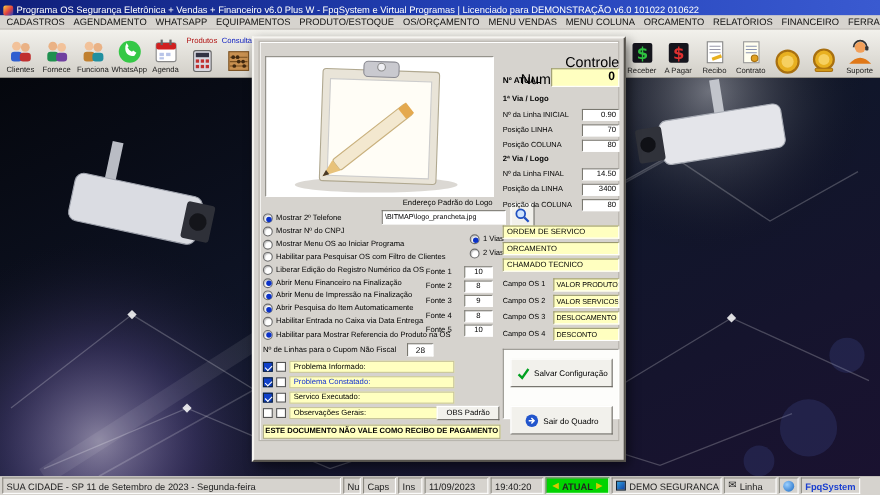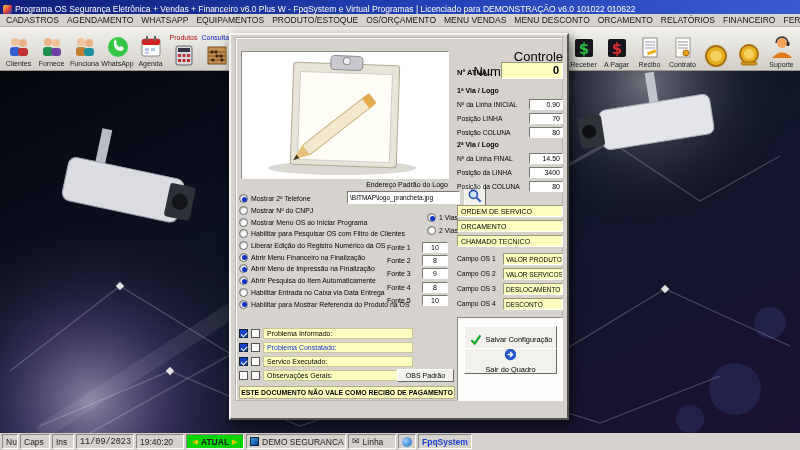--- a/index.html
+++ b/index.html
@@ -105,21 +105,21 @@
   .nc-atual-value { position:absolute; left:44px; top:27px; width:62px; height:17px; font-size:11px; font-weight:bold;
     text-align:right; padding-right:3px; line-height:15px; }
   .nc-sub { position:absolute; left:0; font-size:7px; font-weight:bold; }
   .nc-row { position:absolute; left:0; width:106px; height:12px; }
   .nc-row .nlabel { position:absolute; left:0; top:2px; font-size:6.7px; white-space:nowrap; }
   .nc-row .nbox { position:absolute; right:0; top:0; width:34px; height:11px; text-align:right; padding-right:2px; font-size:7px; line-height:10px; }
   .doc-field { position:absolute; left:0; width:106px; height:12px; font-size:7px; line-height:11px; padding-left:3px; }
   .campo-row { position:absolute; left:0; width:106px; height:12px; }
   .campo-row .clabel { position:absolute; left:0; top:2px; font-size:6.7px; white-space:nowrap; }
   .campo-row .cbox { position:absolute; right:0; top:0; width:60px; height:12px; font-size:6.5px; line-height:11px; padding-left:2px; white-space:nowrap; overflow:hidden; }
-  .btn-panel { position:absolute; left:0; top:282px; width:106px; height:84px; background:#fdfdfb;
+  .btn-panel { position:absolute; left:0; top:282px; width:106px; height:64px; background:#fdfdfb;
     border:1px solid; border-color:#8a8880 #fff #fff #8a8880; }
   .big-btn { position:absolute; left:6px; width:93px; height:26px; display:flex; align-items:center; justify-content:center;
     gap:4px; font-size:7.4px; }
   .big-btn svg { width:13px; height:13px; flex:none; }
 </style>
 </head>
 <body>
 
 <div class="screen">
 
@@ -129,21 +129,21 @@
   </div>
 
   <div class="menubar">
     <span class="mi">CADASTROS</span>
     <span class="mi">AGENDAMENTO</span>
     <span class="mi">WHATSAPP</span>
     <span class="mi">EQUIPAMENTOS</span>
     <span class="mi">PRODUTO/ESTOQUE</span>
     <span class="mi">OS/ORÇAMENTO</span>
     <span class="mi">MENU VENDAS</span>
-    <span class="mi">MENU DESCONTO</span>
+    <span class="mi">MENU COLUNA</span>
     <span class="mi">ORCAMENTO</span>
     <span class="mi">RELATÓRIOS</span>
     <span class="mi">FINANCEIRO</span>
     <span class="mi">FERRAMENTAS</span>
 
   </div>
 
   <div class="toolbar">
     <div class="tbtn">
       <svg viewBox="0 0 26 26">
@@ -443,20 +443,24 @@
         <div class="fonte-row">
             <span class="flabel">Fonte 4</span>
             <span class="fbox sunken">8</span>
           </div>
         <div class="fonte-row">
             <span class="flabel">Fonte 5</span>
             <span class="fbox sunken">10</span>
           </div>
       </div>
 
+      <div class="linhas-row">
+        <span class="llabel">Nº de Linhas para o Cupom Não Fiscal</span>
+        <span class="lbox sunken">28</span>
+      </div>
 
       <div class="chk-list">
         <div class="chk-row">
             <span class="cb on"></span>
             <span class="cb"></span>
             <span class="chk-label">Problema Informado:</span>
           </div>
         <div class="chk-row">
             <span class="cb on"></span>
             <span class="cb"></span>
@@ -531,37 +535,38 @@
             <span class="cbox yellow">DESCONTO</span>
           </div>
 
         <div class="btn-panel">
           <div class="big-btn raised" style="top:8px;">
             <svg viewBox="0 0 16 16">
                 <path d="M3 9 l4 4 7-10" stroke="#00a020" stroke-width="2.6" fill="none"></path>
               </svg>
             <span>Salvar Configuração</span>
           </div>
-          <div class="big-btn raised" style="top:30px;flex-direction:column;">
+          <div class="big-btn raised" style="top:51px;">
             <svg viewBox="0 0 16 16">
                 <circle cx="8" cy="8" r="7" fill="#2255cc"></circle>
                 <path d="M4.5 8 h5 M7.5 5 l3 3 -3 3" stroke="#fff" stroke-width="1.6" fill="none"></path>
               </svg>
             <span>Sair do Quadro</span>
           </div>
         </div>
       </div>
     </div>
   </div>
 
   <div class="statusbar">
+    <div class="seg" style="width:308px;">SUA CIDADE - SP 11 de Setembro de 2023 - Segunda-feira</div>
     <div class="seg" style="width:16px;">Num</div>
     <div class="seg" style="width:30px;">Caps</div>
     <div class="seg" style="width:22px;">Ins</div>
-    <div class="seg" style="width:58px;font-family:Liberation Mono, monospace;">11/09/2023</div>
+    <div class="seg" style="width:58px;">11/09/2023</div>
     <div class="seg" style="width:48px;">19:40:20</div>
     <div class="seg master" style="width:58px;">ATUAL</div>
     <div class="seg" style="width:100px;">
       <span class="mini-ico"></span>
       <span>DEMO SEGURANCA 6.0</span>
     </div>
     <div class="seg" style="width:48px;">
       <span class="env">✉</span>
       <span>Linha</span>
     </div>

